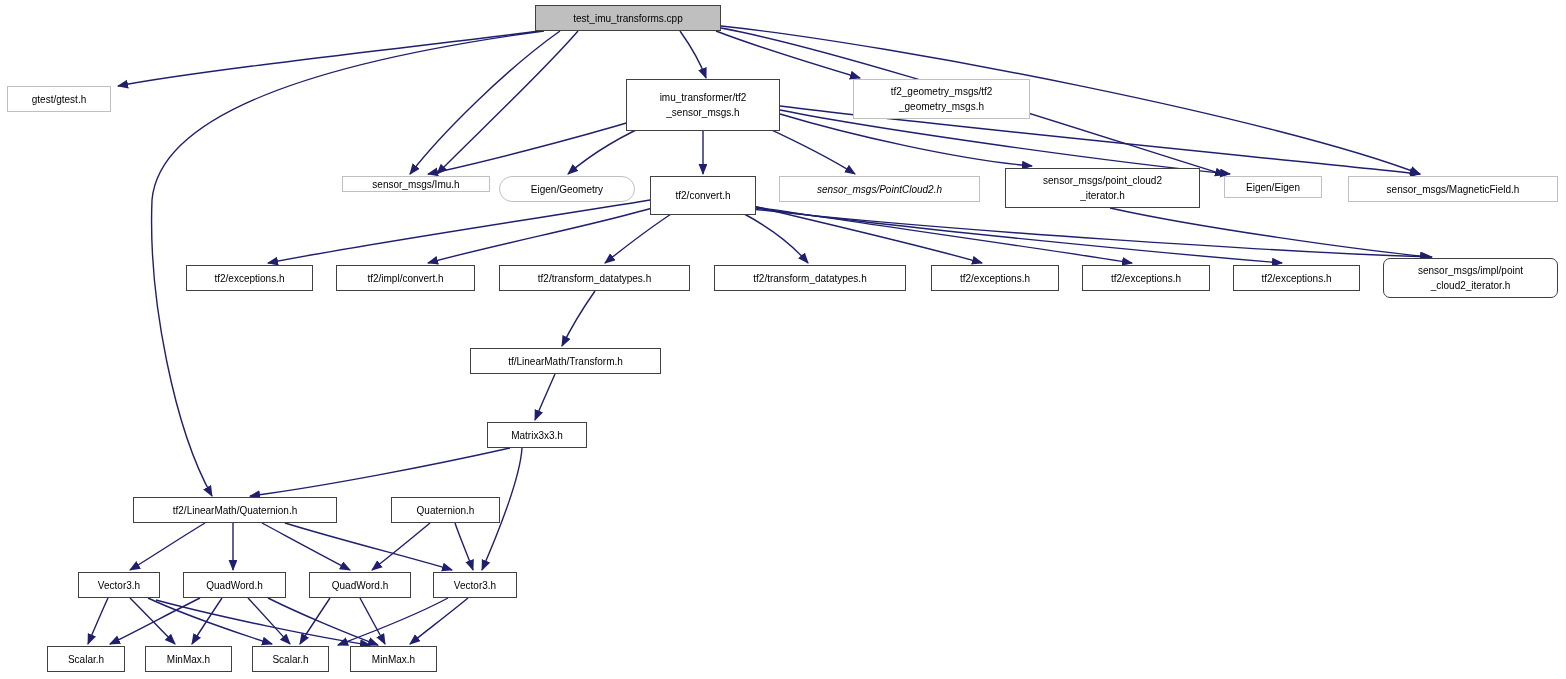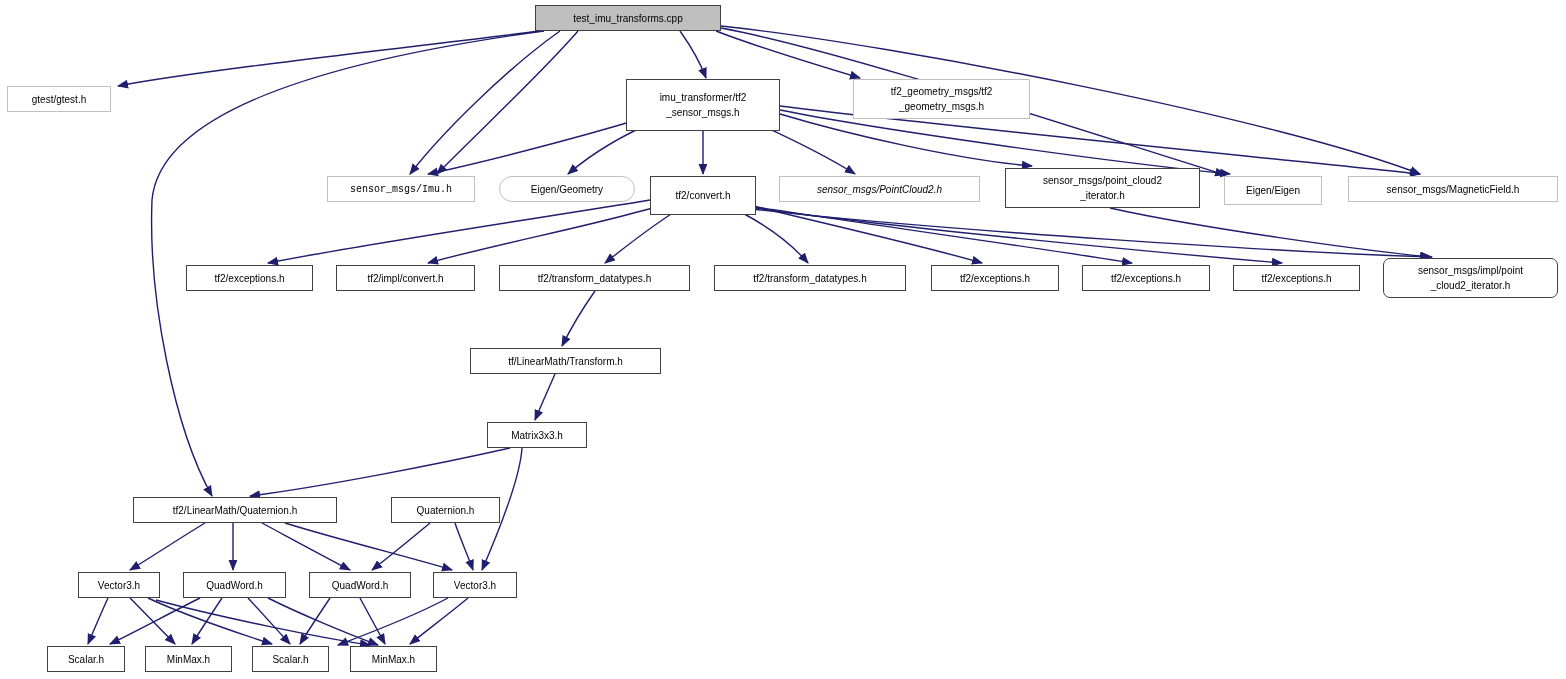--- a/index.html
+++ b/index.html
@@ -112,27 +112,27 @@
         <path d="M 468,598 C 450,613 426,631 410,644" fill="none" stroke="#1f1f6e" stroke-width="1.4" marker-end="url(#arrowhead)"></path>
       </g>
   </svg>
   <div id="nodes">
       <div class="node root" style="left: 535px; top: 5px; width: 186px; height: 26px;"><span class="node-label">test_imu_transforms.cpp</span></div>
       <div class="node external" style="left: 7px; top: 86px; width: 104px; height: 26px;"><span class="node-label">gtest/gtest.h</span></div>
       <div class="node internal" style="left: 626px; top: 79px; width: 154px; height: 52px;"><span class="node-label">imu_transformer/tf2
 _sensor_msgs.h</span></div>
       <div class="node external" style="left: 853px; top: 79px; width: 177px; height: 40px;"><span class="node-label">tf2_geometry_msgs/tf2
 _geometry_msgs.h</span></div>
-      <div class="node external" style="left: 327px; top: 176px; width: 148px; height: 26px; font-family: Liberation Mono, monospace;"><span class="node-label">sensor_msgs/Imu.h</span></div>
+      <div class="node external" style="left: 342px; top: 176px; width: 148px; height: 16px;"><span class="node-label">sensor_msgs/Imu.h</span></div>
       <div class="node external" style="left: 499px; top: 176px; width: 136px; height: 26px; border-radius: 13px;"><span class="node-label">Eigen/Geometry</span></div>
       <div class="node internal" style="left: 650px; top: 176px; width: 106px; height: 39px;"><span class="node-label">tf2/convert.h</span></div>
       <div class="node external" style="left: 779px; top: 176px; width: 201px; height: 26px; font-style: italic;"><span class="node-label">sensor_msgs/PointCloud2.h</span></div>
       <div class="node internal" style="left: 1005px; top: 168px; width: 195px; height: 40px;"><span class="node-label">sensor_msgs/point_cloud2
 _iterator.h</span></div>
-      <div class="node external" style="left: 1224px; top: 176px; width: 98px; height: 29px;"><span class="node-label">Eigen/Eigen</span></div>
+      <div class="node external" style="left: 1224px; top: 176px; width: 98px; height: 22px;"><span class="node-label">Eigen/Eigen</span></div>
       <div class="node external" style="left: 1348px; top: 176px; width: 210px; height: 26px;"><span class="node-label">sensor_msgs/MagneticField.h</span></div>
       <div class="node internal" style="left: 186px; top: 265px; width: 127px; height: 26px;"><span class="node-label">tf2/exceptions.h</span></div>
       <div class="node internal" style="left: 336px; top: 265px; width: 139px; height: 26px;"><span class="node-label">tf2/impl/convert.h</span></div>
       <div class="node internal" style="left: 499px; top: 265px; width: 191px; height: 26px;"><span class="node-label">tf2/transform_datatypes.h</span></div>
       <div class="node internal" style="left: 714px; top: 265px; width: 192px; height: 26px;"><span class="node-label">tf2/transform_datatypes.h</span></div>
       <div class="node internal" style="left: 931px; top: 265px; width: 128px; height: 26px;"><span class="node-label">tf2/exceptions.h</span></div>
       <div class="node internal" style="left: 1082px; top: 265px; width: 128px; height: 26px;"><span class="node-label">tf2/exceptions.h</span></div>
       <div class="node internal" style="left: 1233px; top: 265px; width: 127px; height: 26px;"><span class="node-label">tf2/exceptions.h</span></div>
       <div class="node internal" style="left: 1383px; top: 258px; width: 175px; height: 40px; border-radius: 7px;"><span class="node-label">sensor_msgs/impl/point
 _cloud2_iterator.h</span></div>

